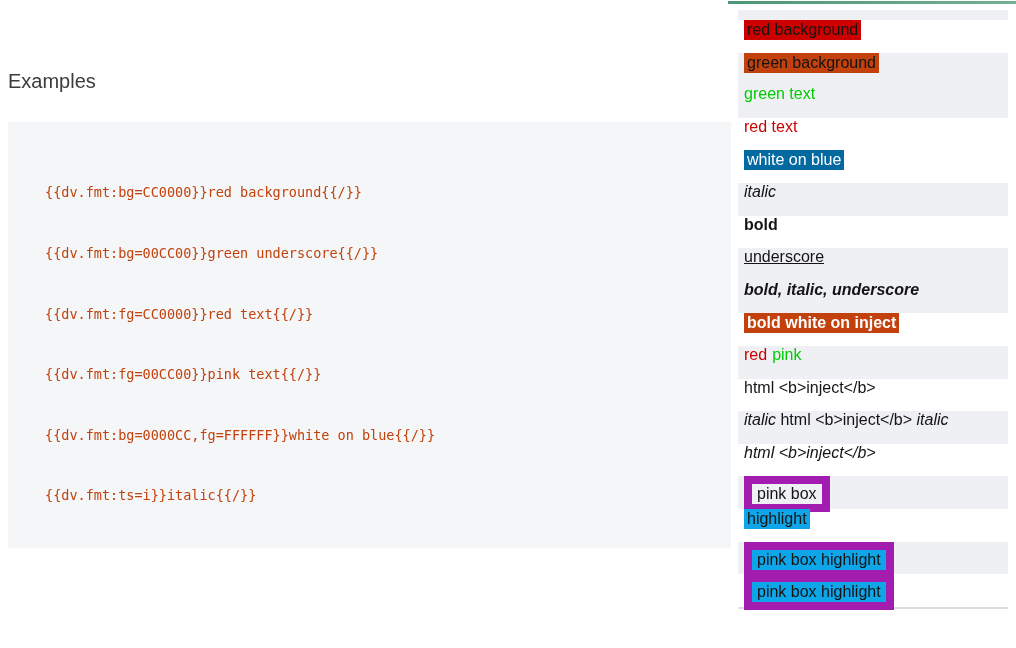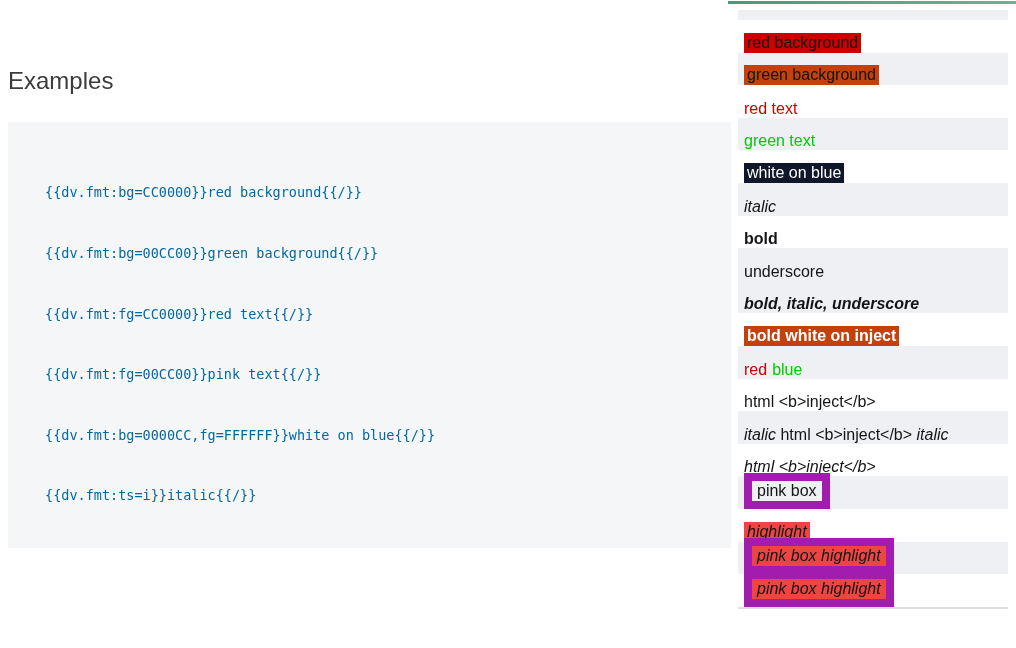--- a/index.html
+++ b/index.html
@@ -4,73 +4,73 @@
 <style>
   html,body{margin:0;padding:0;}
   body{
     width:1016px;height:648px;position:relative;overflow:hidden;
     background:#ffffff;
     font-family:"Liberation Sans", sans-serif;
   }
   
   .page-title{
     position:absolute;left:8px;top:68px;
-    font-size:24px;line-height:26px;font-weight:500;color:#3c3c3c;
+    font-size:20px;line-height:26px;font-weight:500;color:#3c3c3c;
   }
   .code-block{
     position:absolute;left:8px;top:122px;width:723px;height:426px;
     box-sizing:border-box;background:#f5f6f7;
     padding:20px 8px 0 37px;
     font-family:"DejaVu Sans Mono", monospace;
-    font-size:13.5px;line-height:20.2px;color:#0369a1;
+    font-size:13.5px;line-height:20.2px;color:#c2410c;
     white-space:pre;overflow:hidden;
   }
   .code-line{height:20.2px;}
   
   .output-panel{position:absolute;left:728px;top:0;width:288px;height:648px;}
   .output-top-bar{
     position:absolute;left:0;top:1px;width:288px;height:3px;
     background:linear-gradient(to right,#4d9678,#72b090);
   }
   .output-rows{
     position:absolute;left:10px;top:10px;width:270px;
     border-bottom:2px solid #dcdee2;
   }
   .row{
     height:32.6px;box-sizing:border-box;
-    display:flex;align-items:flex-end;padding-left:6px;
+    display:flex;align-items:flex-start;padding-left:6px;
     font-size:16px;color:#141414;
   }
   .row.thin{height:10px;padding:0;}
   .row.stripe{background:#eff0f4;}
   .chip{white-space:pre-wrap;}
   .pad{padding:1px 3px;}
   .bg-red{background:#CC0000;}
   .bg-green{background:#c2410c;}
-  .bg-blue{background:#0f172a;color:#FFFFFF;}
+  .bg-blue{background:#0369a1;color:#FFFFFF;}
   .fg-red{color:#CC0000;}
   .fg-green{color:#00CC00;}
   .it{font-style:italic;}
   .bo{font-weight:bold;}
-  .un{}
+  .un{text-decoration:underline;}
   .st{text-decoration:line-through;}
   .biu{font-weight:bold;font-style:italic;}
   .white-text{color:#FFFFFF;}
   .pink-box{border:8px solid #a21caf;padding:1px 5px;}
-  .highlight{background:#ef4444;font-style:italic;}
+  .highlight{background:#0ea5e9;}
   .gap{display:inline-block;width:5px;}
 </style>
 </head>
 <body>
 
 <div class="page-title">Examples</div>
 
 <div class="code-block">
   <div class="code-line">{{dv.fmt:bg=CC0000}}red background{{/}}</div>
-  <div class="code-line">{{dv.fmt:bg=00CC00}}green background{{/}}</div>
+  <div class="code-line">{{dv.fmt:bg=00CC00}}green underscore{{/}}</div>
   <div class="code-line">{{dv.fmt:fg=CC0000}}red text{{/}}</div>
   <div class="code-line">{{dv.fmt:fg=00CC00}}pink text{{/}}</div>
   <div class="code-line">{{dv.fmt:bg=0000CC,fg=FFFFFF}}white on blue{{/}}</div>
   <div class="code-line">{{dv.fmt:ts=i}}italic{{/}}</div>
   <div class="code-line">{{dv.fmt:ts=b}}bold{{/}}</div>
   
   
   
   
   
@@ -86,25 +86,25 @@
 <div class="output-panel">
   <div class="output-top-bar"></div>
   <div class="output-rows">
     <div class="row thin stripe"></div>
     <div class="row">
         <span class="chip pad bg-red">red background</span>
       </div>
     <div class="row stripe">
         <span class="chip pad bg-green">green background</span>
       </div>
+    <div class="row stripe">
+        <span class="chip fg-green">green text</span>
+      </div>
     <div class="row">
         <span class="chip fg-red">red text</span>
-      </div>
-    <div class="row stripe">
-        <span class="chip fg-green">green text</span>
       </div>
     <div class="row">
         <span class="chip pad bg-blue">white on blue</span>
       </div>
     <div class="row stripe">
         <span class="chip it">italic</span>
       </div>
     <div class="row">
         <span class="chip bo">bold</span>
       </div>
@@ -113,21 +113,21 @@
       </div>
     <div class="row stripe">
         <span class="chip biu">bold, italic, underscore</span>
       </div>
     <div class="row">
         <span class="chip pad bg-green bo white-text">bold white on inject</span>
       </div>
     <div class="row stripe">
       <span class="chip fg-red">red</span>
         <span class="gap"></span>
-        <span class="chip fg-green">blue</span>
+        <span class="chip fg-green">pink</span>
     </div>
     <div class="row">
         <span class="chip">html &lt;b&gt;inject&lt;/b&gt;</span>
       </div>
     <div class="row stripe">
       <span class="chip it">italic</span>
         <span class="chip"> html &lt;b&gt;inject&lt;/b&gt; </span>
         <span class="chip it">italic</span>
     </div>
     <div class="row">

